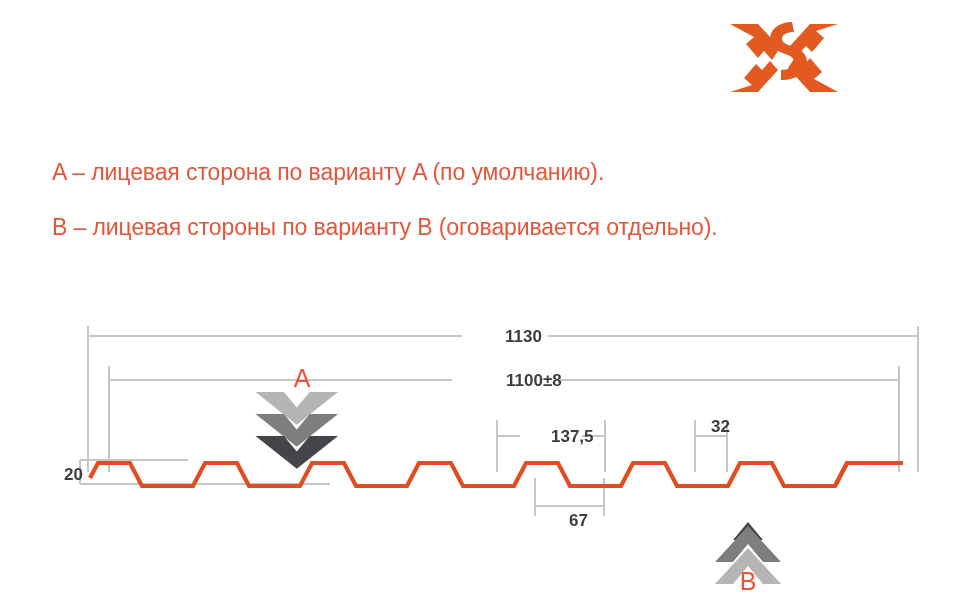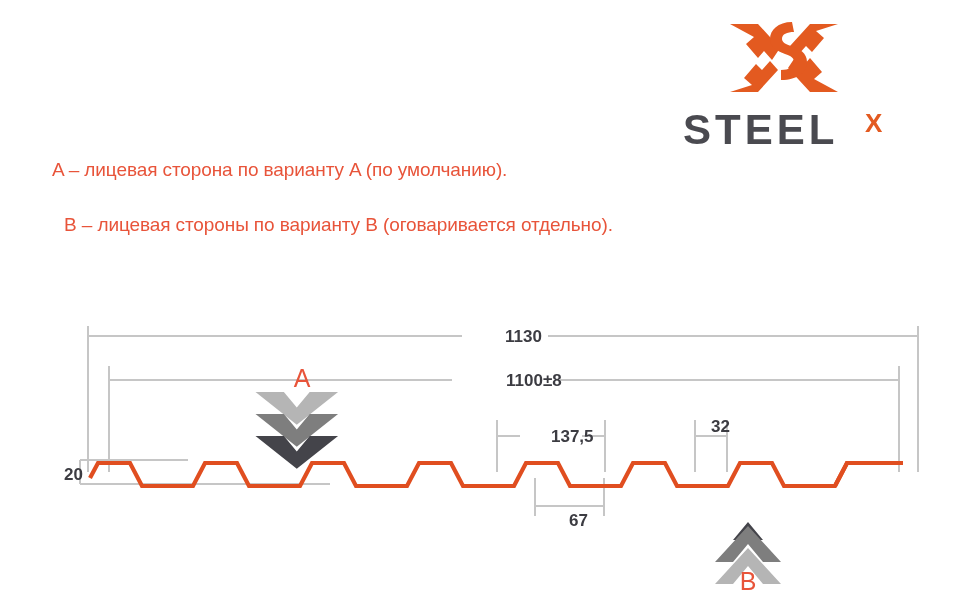--- a/index.html
+++ b/index.html
@@ -37,27 +37,27 @@
     top: 88px;
     width: 230px;
     height: 44px;
   }
 
   
   .desc-line {
     position: absolute;
     left: 52px;
     color: #E8543A;
-    font-size: 19px;
+    font-size: 23px;
     font-weight: 400;
     letter-spacing: -0.1px;
     white-space: nowrap;
   }
   #desc-line-a { top: 159px; }
-  #desc-line-b { top: 214px; margin-left: 12px; }
+  #desc-line-b { top: 214px; }
 
   
   #drawing {
     position: absolute;
     left: 0;
     top: 300px;
     width: 970px;
     height: 297px;
     text-align: right;
   }
@@ -95,26 +95,20 @@
         <path d="M110 74 L82 74 L60 50 L68 38 L76 47 L82 40 L94 54 L86 61 Z"></path>
 
         <path d="M64 4 C50 4 42 12 42 21 C42 29 49 33 57 36
                  C63 38 66 40 66 44 C66 49 61 52 53 52
                  L53 62 C70 62 79 54 79 44 C79 35 72 31 63 28
                  C57 26 54 24 54 21 C54 16 59 14 66 14 Z"></path>
       </g>
     </svg>
   </div>
 
-  <div id="logo-wordmark">
-    <svg viewBox="0 0 230 44" width="230" height="44" xmlns="http://www.w3.org/2000/svg">
-      <text x="0" y="38" font-family="Liberation Sans, sans-serif" font-size="42" font-weight="bold" letter-spacing="4" fill="#4A4A50">STEEL</text>
-      <text x="182" y="26" font-family="Liberation Sans, sans-serif" font-size="26" font-weight="bold" fill="#E35A20">X</text>
-    </svg>
-  </div>
 
 </div>
 
 <div class="desc-line" id="desc-line-a">A – лицевая сторона по варианту A (по умолчанию).</div>
 
 <div class="desc-line" id="desc-line-b">B – лицевая стороны по варианту B (оговаривается отдельно).</div>
 
 <div id="drawing">
 <svg viewBox="0 0 970 297" width="970" height="297" xmlns="http://www.w3.org/2000/svg">
 

